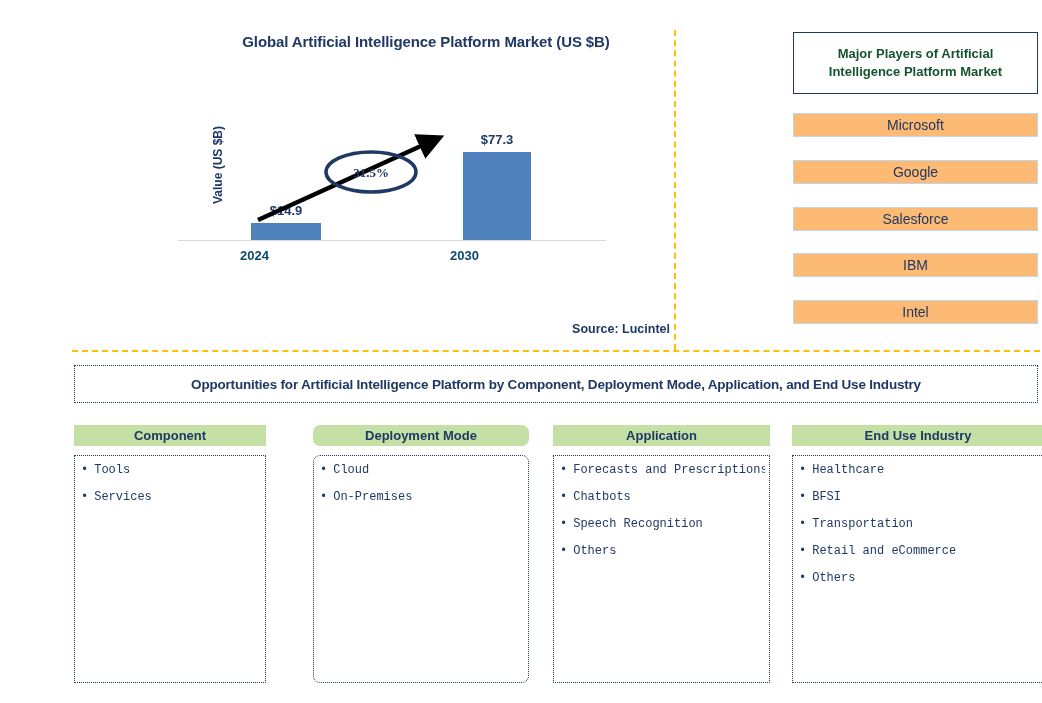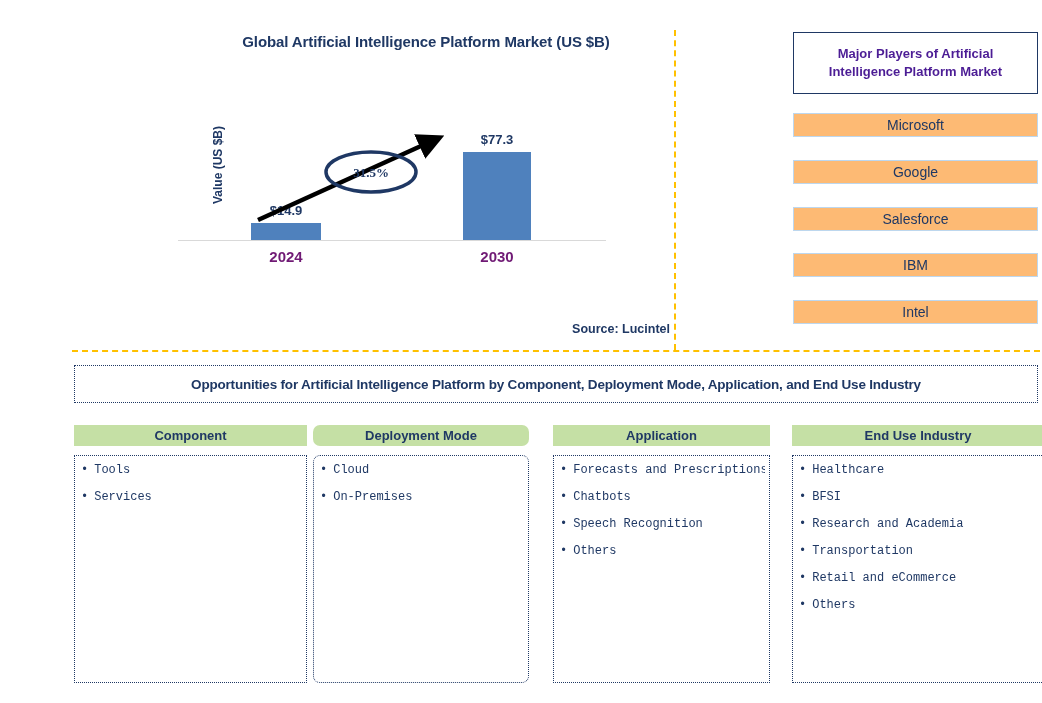--- a/index.html
+++ b/index.html
@@ -78,24 +78,23 @@
     font-size: 13px;
     font-weight: bold;
     color: #1f3864;
     text-align: center;
     white-space: nowrap;
   }
   .value-2024 { left: 64px; top: 93px; width: 92px; }
   .value-2030 { left: 274px; top: 22px; width: 94px; }
   .bar-label {
     position: absolute;
-    font-size: 15px;
-    font-weight: bold;
-    color: #701a75;
-    text-align: center;
+    font-size: 13px;
+    font-weight: bold;
+    color: #0c4a6e;
     white-space: nowrap;
   }
   .label-2024 { left: 64px; top: 138px; width: 92px; }
   .label-2030 { left: 274px; top: 138px; width: 94px; }
 
   .cagr-svg {
     position: absolute;
     left: 0;
     top: 0;
     width: 440px;
@@ -152,21 +151,21 @@
     height: 62px;
     box-sizing: border-box;
     border: 1.5px solid #1f3864;
     display: flex;
     align-items: center;
     justify-content: center;
     text-align: center;
     font-size: 13px;
     font-weight: bold;
     line-height: 1.35;
-    color: #4c1d95;
+    color: #14532d;
     padding: 0 8px;
   }
   .player-box {
     position: absolute;
     left: 793px;
     width: 245px;
     height: 24px;
     box-sizing: border-box;
     border: 1px solid #bdd7ee;
     display: flex;
@@ -218,21 +217,21 @@
   }
   .col-box {
     position: absolute;
     top: 455px;
     height: 228px;
     box-sizing: border-box;
     border: 1.5px dotted #1f3864;
     padding: 8px 4px 4px 6px;
     overflow: hidden;
   }
-  .col-0 { left: 74px;  width: 233px; }
+  .col-0 { left: 74px;  width: 192px; }
   .col-1 { left: 313px; width: 216px; border-radius: 7px; }
   .col-2 { left: 553px; width: 217px; }
   .col-3 { left: 792px; width: 252px; }
 
   .col-box ul {
     margin: 0;
     padding: 0;
     list-style: none;
   }
   .col-box li {
@@ -318,18 +317,17 @@
     <li>Chatbots</li>
     <li>Speech Recognition</li>
     <li>Others</li>
   </ul>
 </div>
 
 <div class="col-box col-3">
   <ul>
     <li>Healthcare</li>
     <li>BFSI</li>
-    <li>Research and Academia</li>
     <li>Transportation</li>
     <li>Retail and eCommerce</li>
     <li>Others</li>
   </ul>
 </div>
 
 </body></html>

